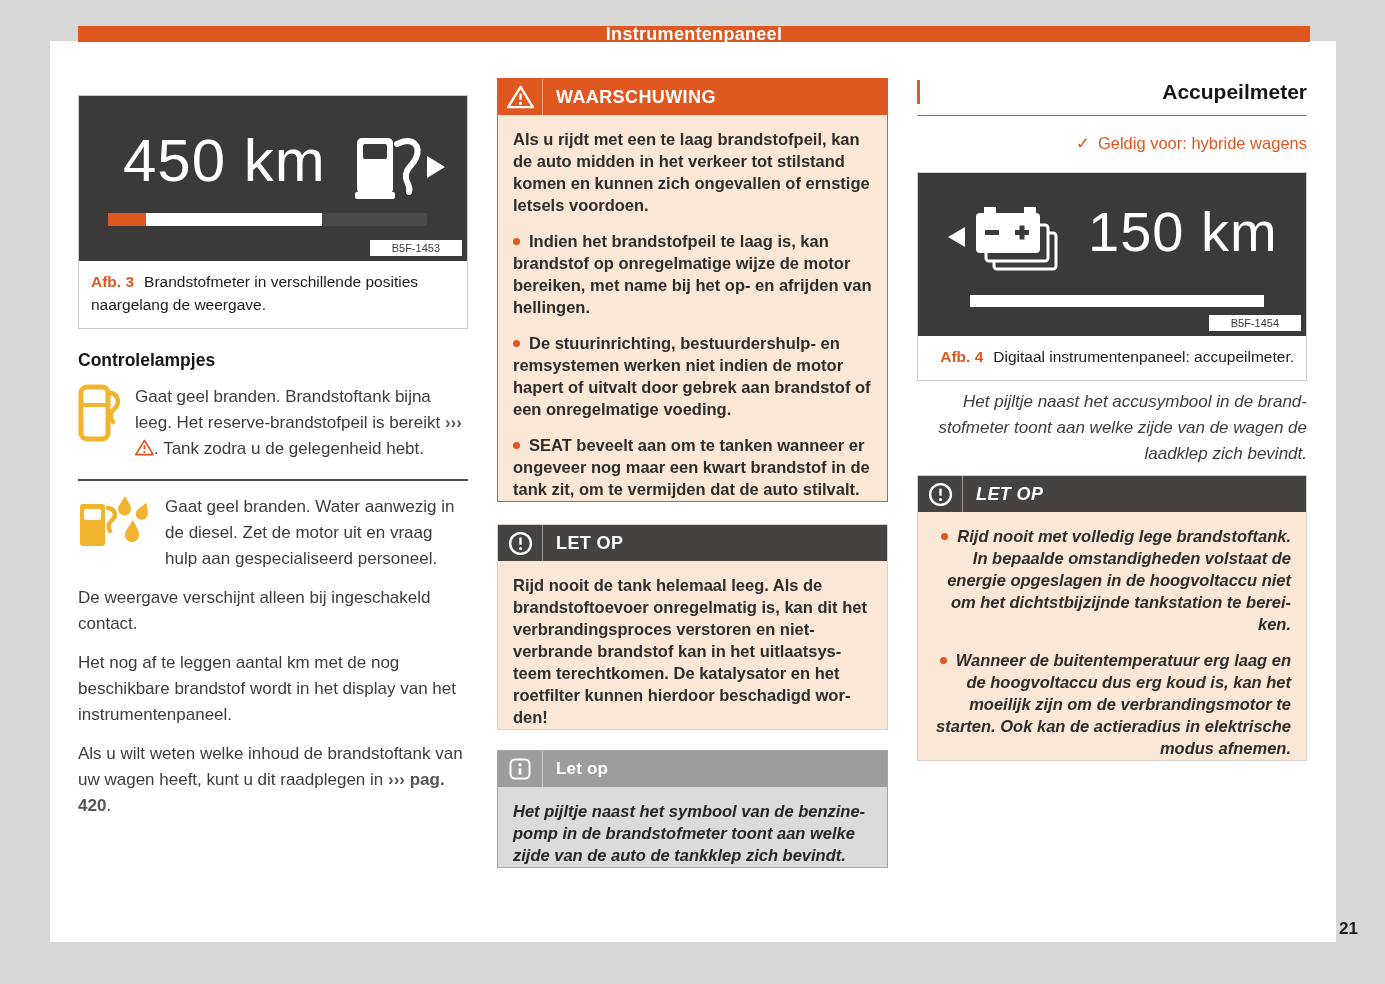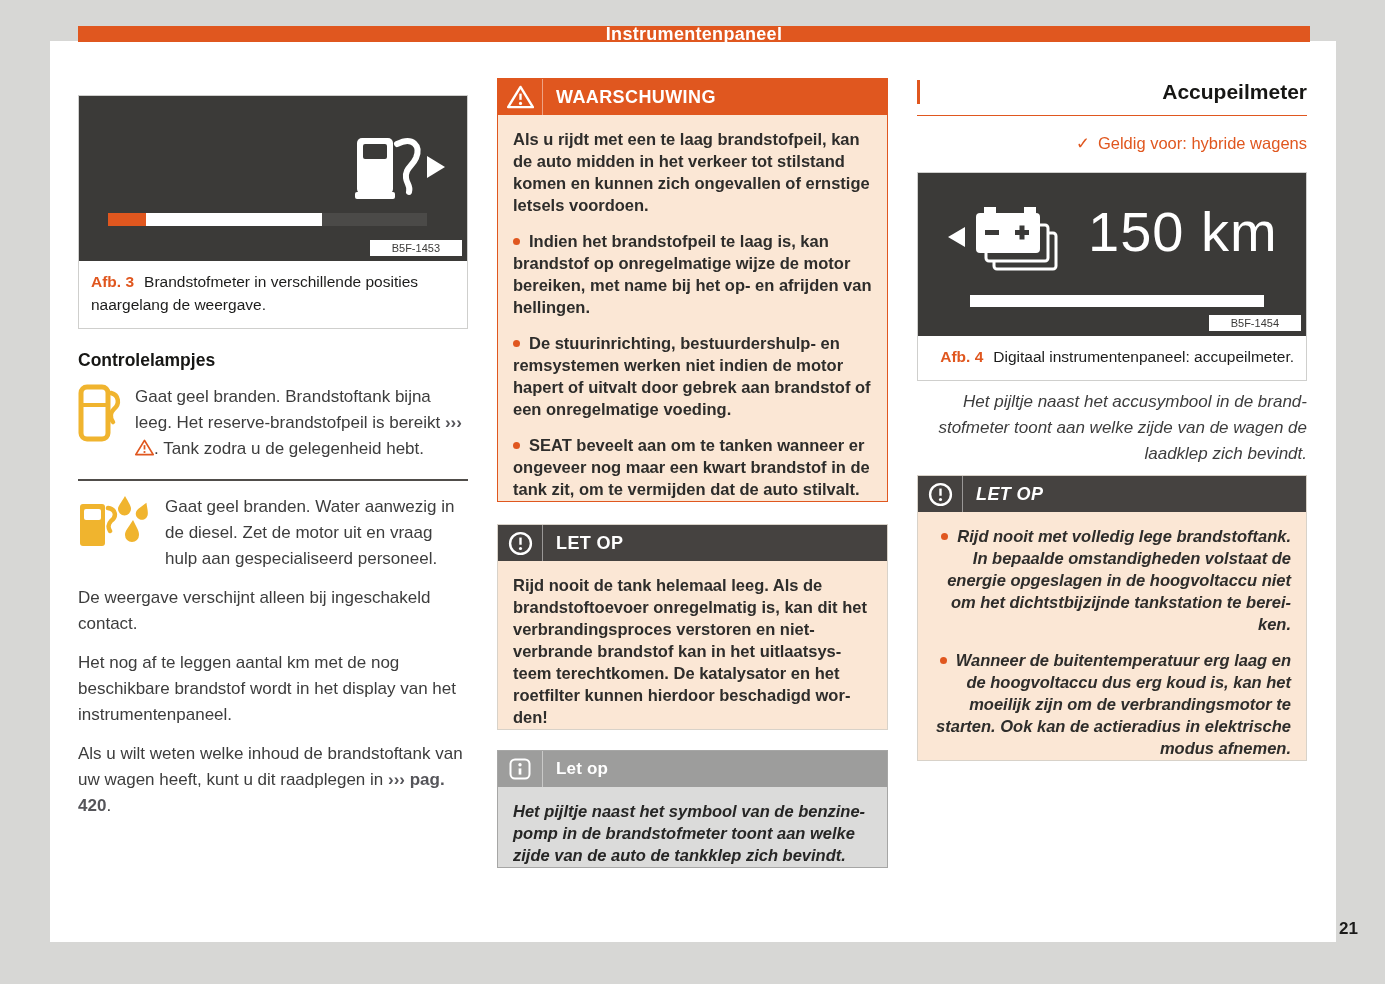--- a/index.html
+++ b/index.html
@@ -130,20 +130,21 @@
   <div class="page"></div>
 
   <div class="titlebar">
     <span>Instrumentenpaneel</span>
   </div>
 
   <div class="col col1">
 
     <div class="figure fig1">
       <div class="fig-display">
+        <span class="fig-km">450 km</span>
         <span class="fig-icon">
           <svg width="92" height="70" viewBox="0 0 92 70">
             <rect x="2" y="4" width="36" height="56" rx="5" fill="#fff"></rect>
             <rect x="0" y="58" width="40" height="7" rx="2" fill="#fff"></rect>
             <rect x="8" y="10" width="24" height="15" rx="2" fill="#3b3a38"></rect>
             <path d="M42 10 C58 2 66 12 61 24 C57 33 50 34 51 44 C51.6 50 56 52 54 58" fill="none" stroke="#fff" stroke-width="6" stroke-linecap="round"></path>
             <polygon points="72,22 90,33 72,44" fill="#fff"></polygon>
           </svg>
         </span>
         <div class="fig-bar">

